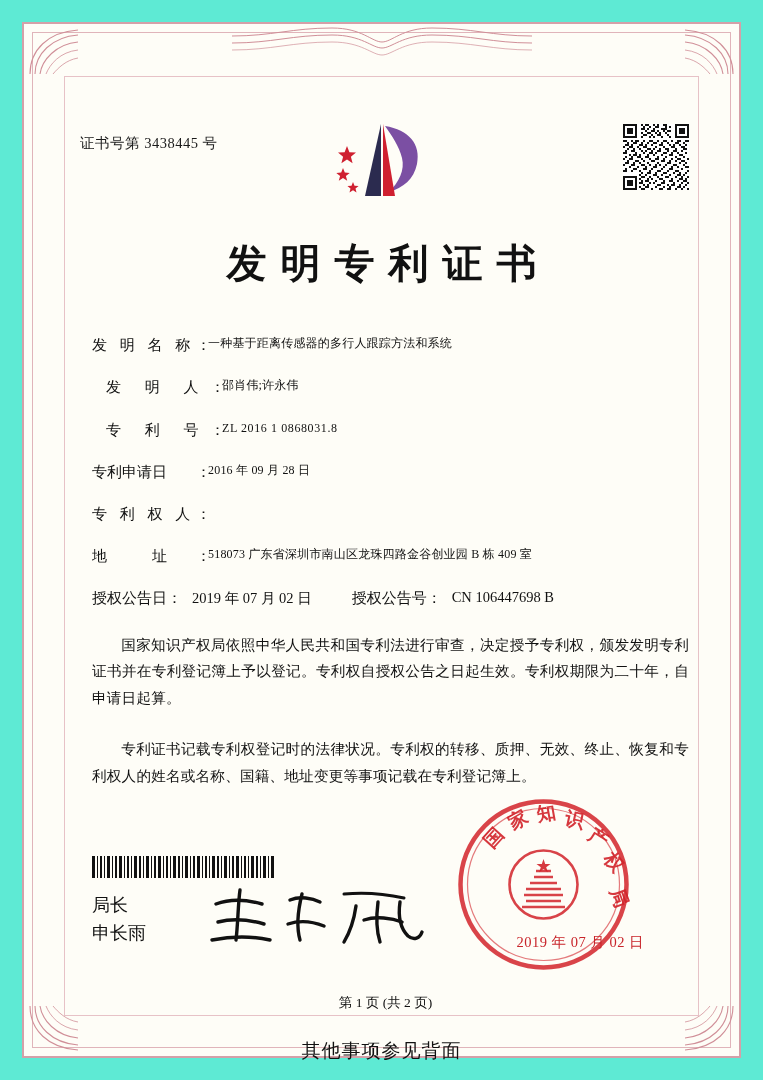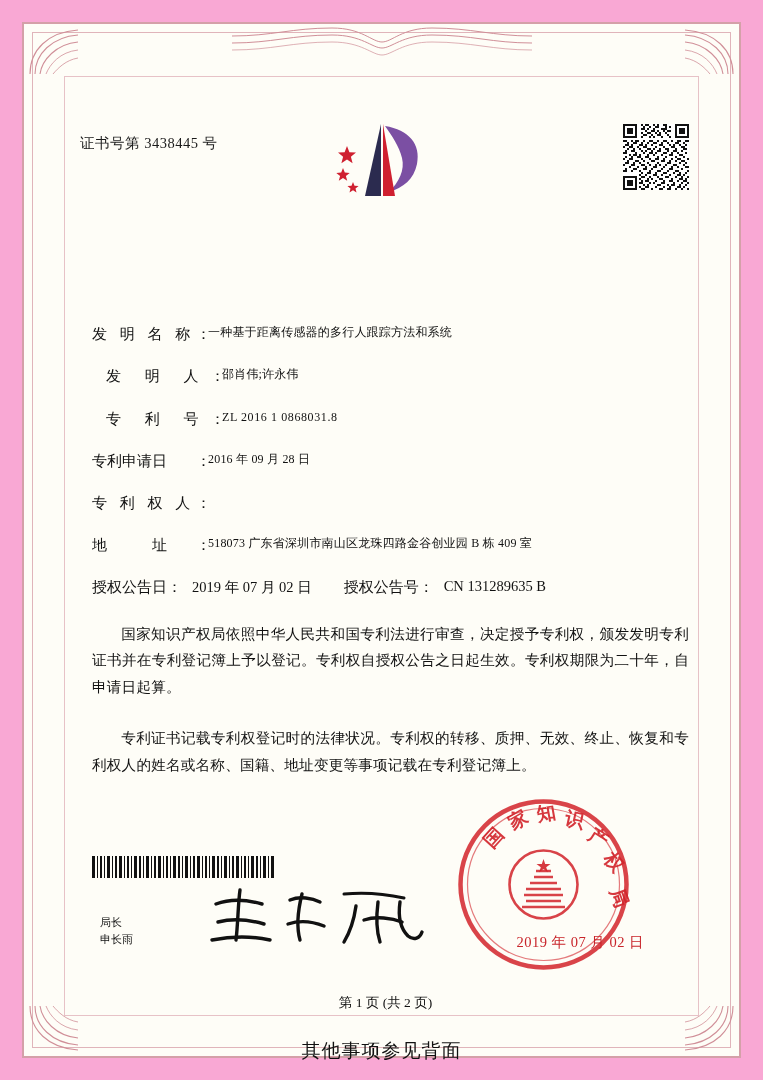--- a/index.html
+++ b/index.html
@@ -11,21 +11,21 @@
     height: 1080px;
     background: #ffffff;
     font-family: "Liberation Serif", serif;
     overflow: hidden;
   }
 
   .page {
     position: relative;
     width: 763px;
     height: 1080px;
-    background: #f9a8d4;
+    background: #5eead4;
   }
 
   
   .border-outer {
     position: absolute;
     left: 22px;
     top: 22px;
     right: 22px;
     bottom: 22px;
     border: 2px solid #d4a0a8;
@@ -120,21 +120,21 @@
     font-weight: bold;
     color: #111;
     text-indent: 14px;
     font-family: "DejaVu Serif", serif;
   }
 
   .fields {
     position: absolute;
     left: 28px;
     right: 10px;
-    top: 228px;
+    top: 239px;
   }
   .field-row {
     display: flex;
     align-items: flex-start;
     margin-bottom: 20.5px;
     font-size: 15px;
     color: #111;
     line-height: 1.45;
   }
   .field-label {
@@ -161,21 +161,21 @@
   }
 
   .two-col {
     display: flex;
     align-items: flex-start;
     margin-bottom: 14px;
     font-size: 15px;
     color: #111;
   }
   .two-col .seg { display: flex; text-align: center; }
-  .two-col .seg.right { margin-left: 32px; }
+  .two-col .seg.right { margin-left: 40px; }
   .two-col .lbl { white-space: nowrap; }
   .two-col .val { margin-left: 10px; font-size: 14.5px; }
 
   .para {
     font-size: 14.6px;
     line-height: 1.85;
     color: #111;
     text-align: justify;
     text-indent: 2em;
     margin-top: 24px;
@@ -187,23 +187,23 @@
   .barcode {
     position: absolute;
     left: 28px;
     bottom: 142px;
     width: 185px;
     height: 22px;
   }
 
   .sign-block {
     position: absolute;
-    left: 36px;
+    left: 28px;
     bottom: 72px;
-    font-size: 11px;
+    font-size: 18px;
     color: #111;
     line-height: 1.55;
   }
 
   .signature {
     position: absolute;
     left: 140px;
     bottom: 70px;
     width: 230px;
     height: 66px;
@@ -583,20 +583,21 @@
         <path d="M66 6 L78 78 L66 78 Z" fill="#cf2030"></path>
 
         <g fill="#cf2030">
           <polygon points="30,28 32.4,34.2 39,34.6 33.9,38.8 35.6,45.2 30,41.5 24.4,45.2 26.1,38.8 21,34.6 27.6,34.2"></polygon>
           <polygon points="26,50 27.8,54.6 32.7,54.9 28.9,58 30.2,62.8 26,60 21.8,62.8 23.1,58 19.3,54.9 24.2,54.6"></polygon>
           <polygon points="36,64 37.5,67.8 41.6,68 38.5,70.6 39.5,74.6 36,72.3 32.5,74.6 33.5,70.6 30.4,68 34.5,67.8"></polygon>
         </g>
       </svg>
     </div>
 
+    <div class="title">发明专利证书</div>
 
     <div class="fields">
 
       <div class="field-row">
         <span class="field-label sp3">发 明 名 称</span>
         <span class="field-colon">：</span>
         <span class="field-value">一种基于距离传感器的多行人跟踪方法和系统</span>
       </div>
 
       <div class="field-row">
@@ -630,21 +631,21 @@
 
       <div class="two-col">
         <span class="seg">
           <span class="lbl">授权公告日</span>
           <span class="lbl">：</span>
           <span class="val">2019 年 07 月 02 日</span>
         </span>
         <span class="seg right">
           <span class="lbl">授权公告号</span>
           <span class="lbl">：</span>
-          <span class="val">CN 131289635 B</span>
+          <span class="val">CN 106447698 B</span>
         </span>
       </div>
 
       <div class="para">国家知识产权局依照中华人民共和国专利法进行审查，决定授予专利权，颁发发明专利证书并在专利登记簿上予以登记。专利权自授权公告之日起生效。专利权期限为二十年，自申请日起算。</div>
       <div class="para second">专利证书记载专利权登记时的法律状况。专利权的转移、质押、无效、终止、恢复和专利权人的姓名或名称、国籍、地址变更等事项记载在专利登记簿上。</div>
     </div>
 
     <div class="barcode">
       <svg width="185" height="22" viewBox="0 0 185 22" shape-rendering="crispEdges">
         <g fill="#111">

